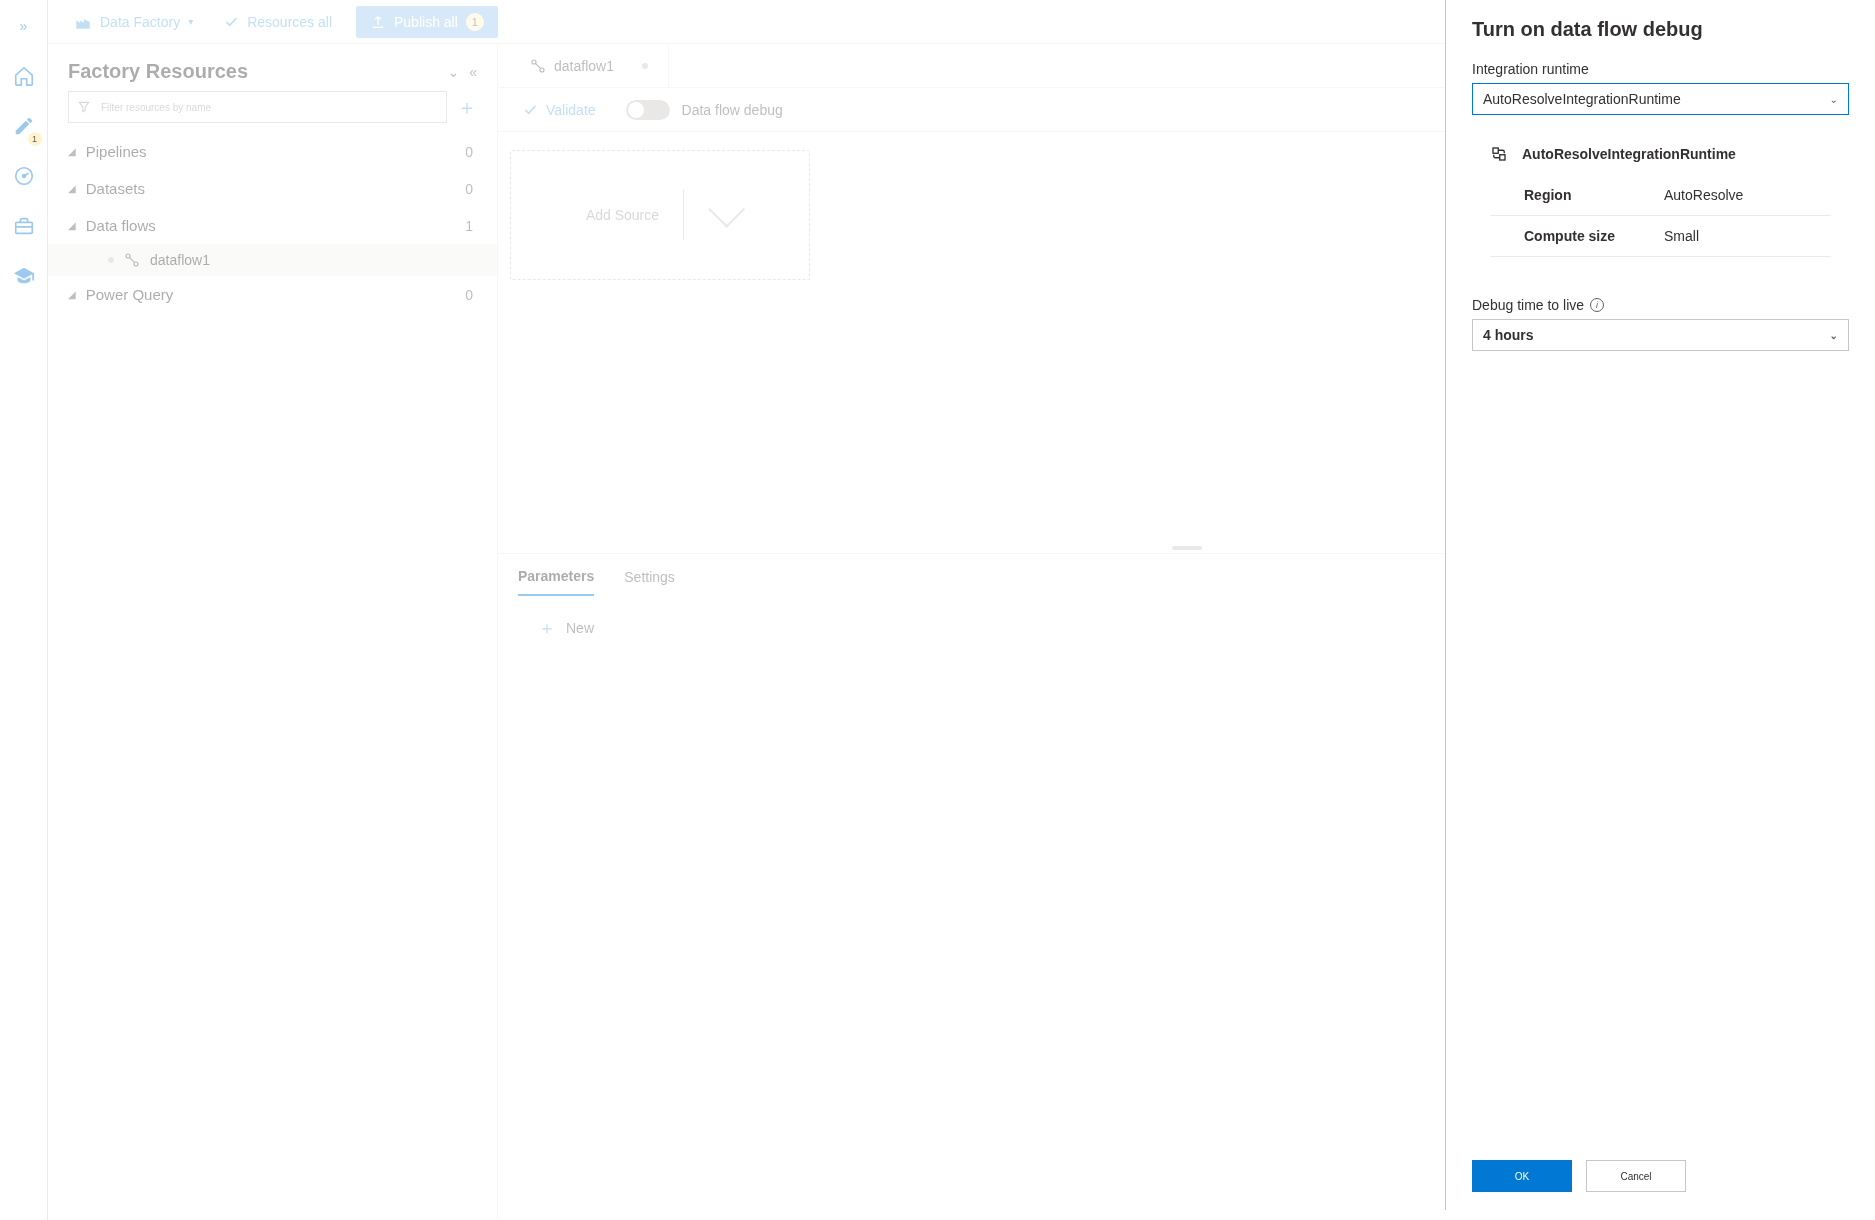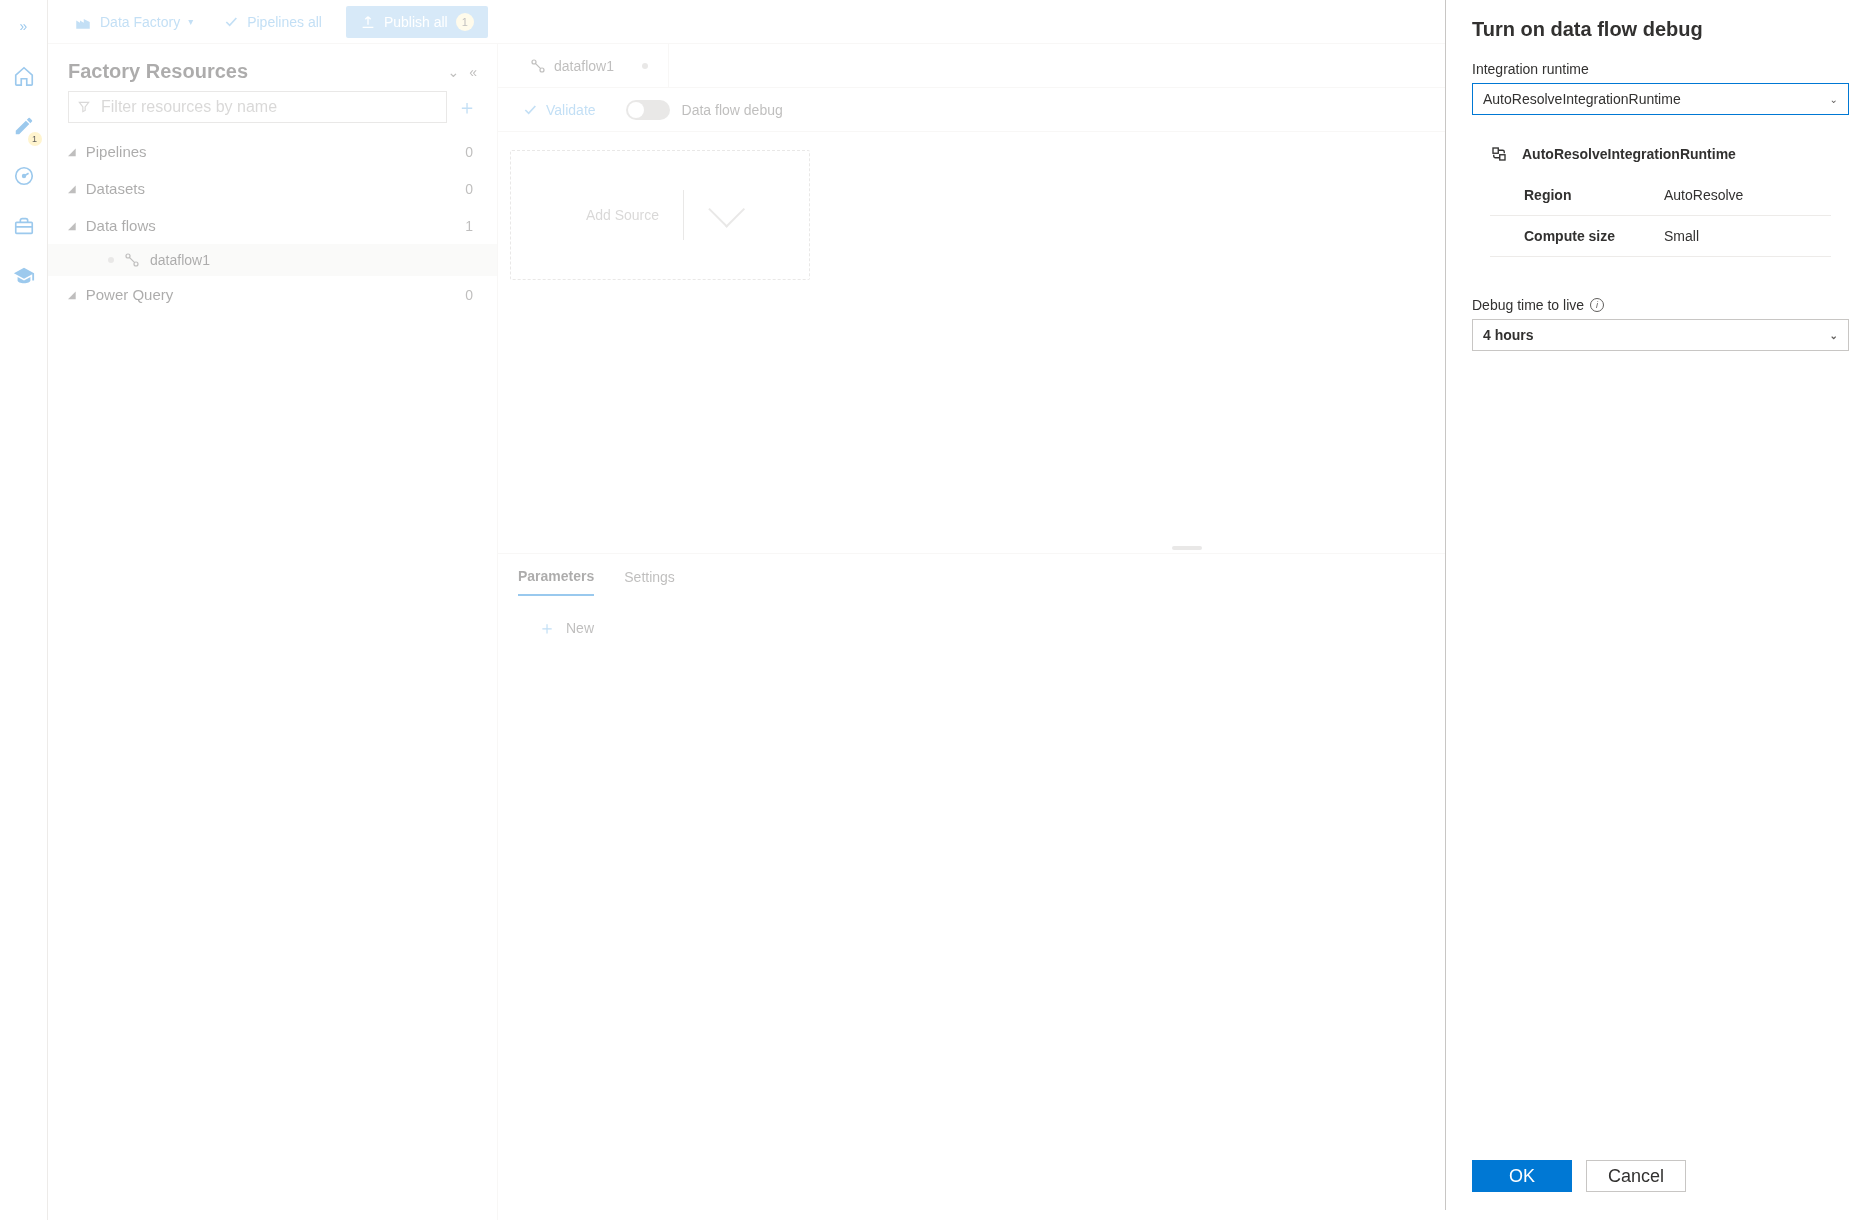--- a/index.html
+++ b/index.html
@@ -137,21 +137,21 @@
     flex: 1;
     border: 1px solid var(--border-med);
     height: 32px;
     display: flex; align-items: center;
     padding: 0 8px;
     color: var(--text-light);
     gap: 8px;
   }
   .res-filter-input input {
     border: none; outline: none; flex: 1;
-    font-size: 16px; color: var(--text-dark);
+    font-size: 10px; color: var(--text-dark);
   }
   .res-filter-input input::placeholder { color: var(--text-light); }
   .res-add { color: #69b0e6; font-size: 20px; cursor: pointer; }
 
   .res-tree { flex: 1; overflow: auto; }
   .tree-group {
     display: flex; align-items: center; justify-content: space-between;
     padding: 10px 24px 10px 20px;
     cursor: pointer;
     color: var(--text-dark);
@@ -409,21 +409,21 @@
     display: flex; gap: 14px;
     padding-top: 12px;
   }
   .btn {
     height: 32px; min-width: 100px;
     padding: 0 20px;
     display: flex; align-items: center; justify-content: center;
     border: 1px solid var(--border-med);
     background: #fff;
     cursor: pointer;
-    font-size: 18px;
+    font-size: 10px;
   }
   .btn.primary {
     background: var(--accent);
     border-color: var(--accent);
     color: #fff;
   }
 </style>
 </head>
 <body>
 
@@ -469,21 +469,21 @@
       <svg width="18" height="18" viewBox="0 0 24 24" fill="currentColor">
           <path d="M3 21V10l5 3V10l5 3V8l8 4v9H3z"></path>
         </svg>
       <span>Data Factory</span>
       <span style="font-size:10px;">▾</span>
     </div>
     <div class="tb-item validate">
       <svg width="16" height="16" viewBox="0 0 24 24" fill="none" stroke="currentColor" stroke-width="2.5">
           <path d="M5 12l5 5L20 6"></path>
         </svg>
-      <span>Pipelines all</span>
+      <span>Resources all</span>
     </div>
     <div class="tb-publish">
       <svg width="16" height="16" viewBox="0 0 24 24" fill="none" stroke="#fff" stroke-width="2">
           <path d="M12 16V4m0 0l-4 4m4-4l4 4M4 20h16"></path>
         </svg>
       <span>Publish all</span>
       <span class="count-pill">1</span>
     </div>
   </div>
 

